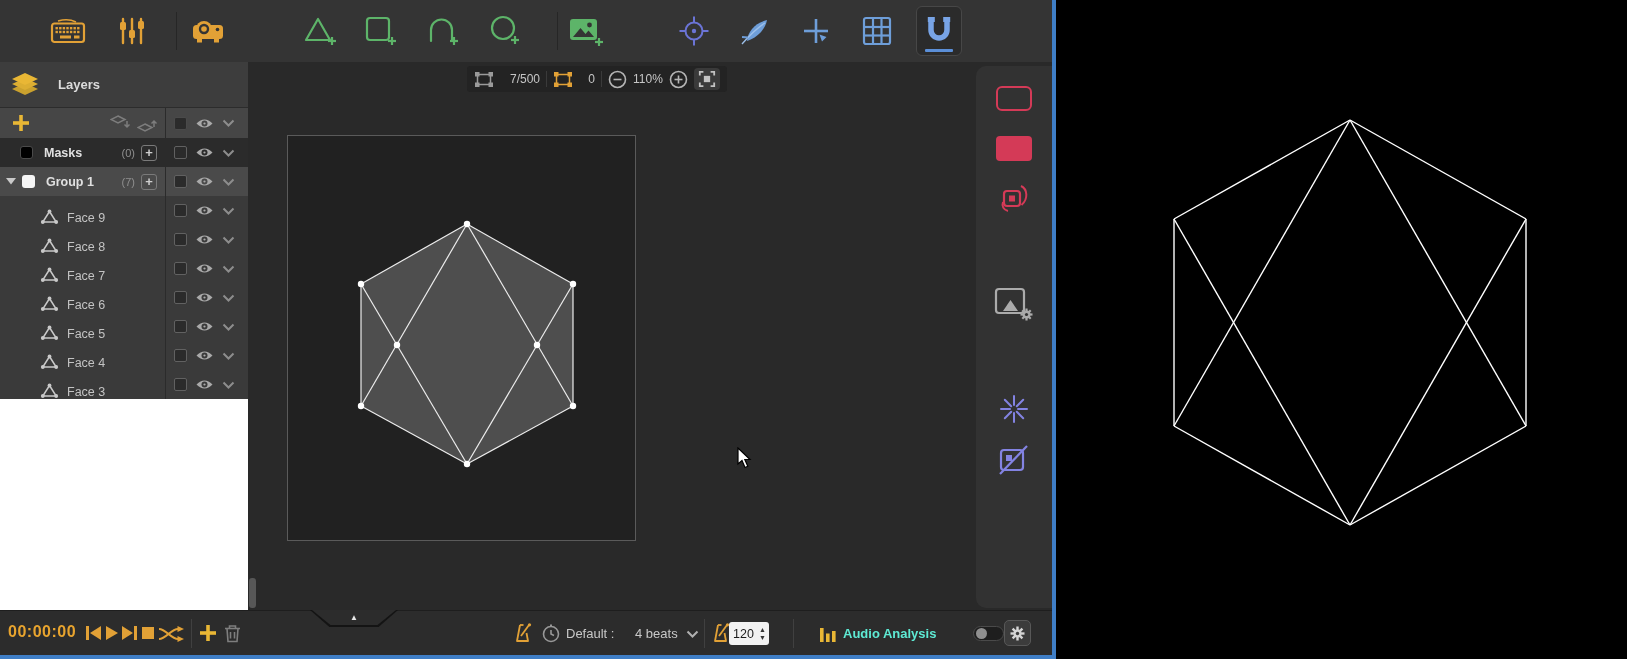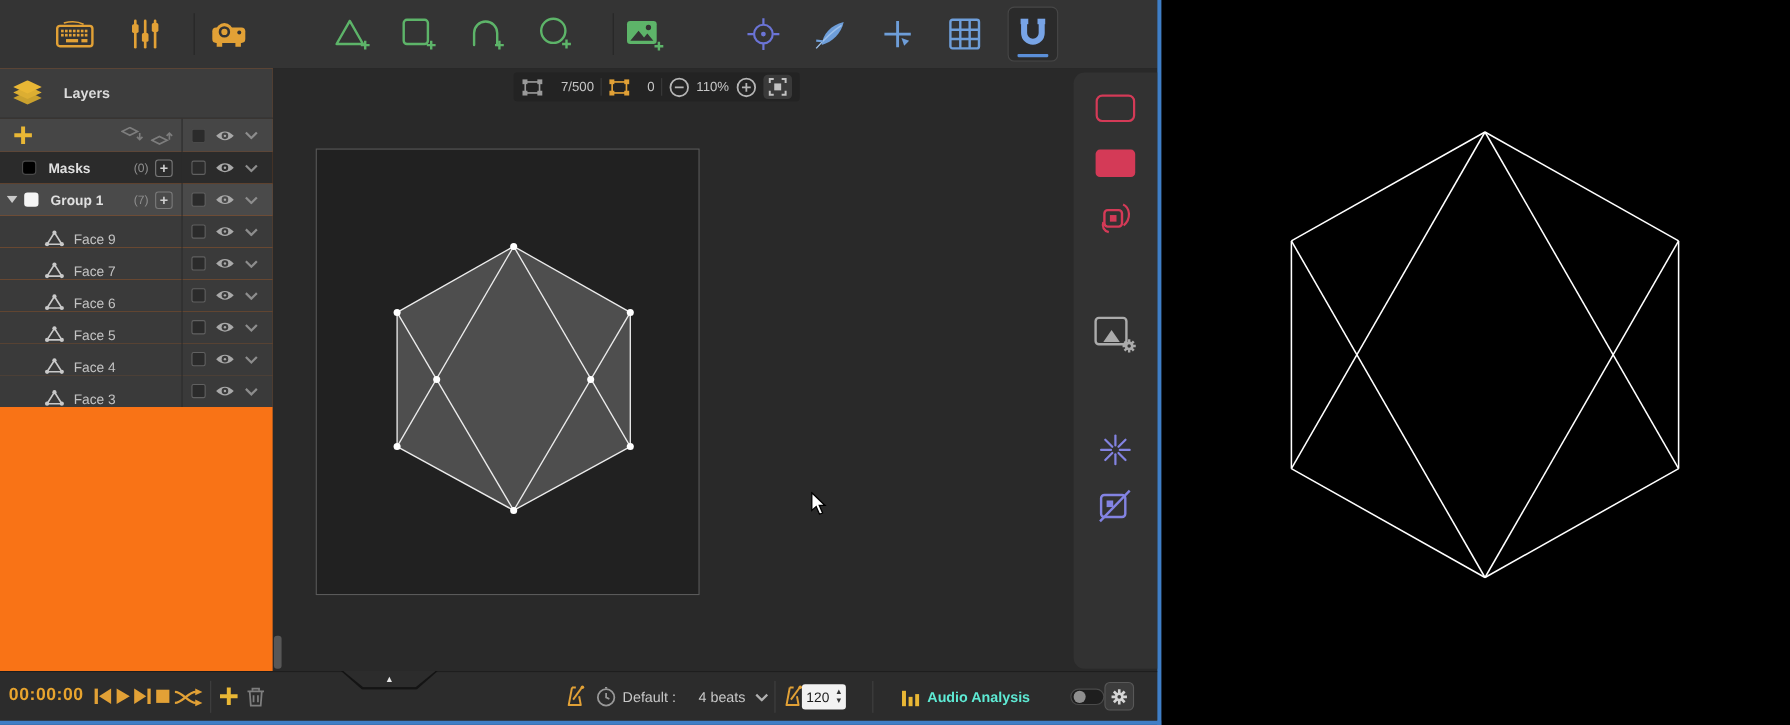--- a/index.html
+++ b/index.html
@@ -15,21 +15,21 @@
   #toolbar { position:absolute; left:0; top:0; width:1052px; height:62px; background:#343434; }
   .tsep { position:absolute; top:12px; width:1px; height:38px; background:#262626; }
   .tool { position:absolute; display:flex; align-items:center; justify-content:center; }
   .tool-active { position:absolute; left:916px; top:6px; width:46px; height:50px;
                  background:#2b2b2b; border:1px solid #474747; border-radius:6px;
                  display:flex; align-items:center; justify-content:center; }
   .tool-underline { position:absolute; bottom:3px; left:8px; width:28px; height:3px;
                     background:#5b8fd8; border-radius:1px; }
 
   
-  #layers-panel { position:absolute; left:0; top:62px; width:248px; height:548px; background:#f97316; }
+  #layers-panel { position:absolute; left:0; top:62px; width:248px; height:548px; background:#ffffff; }
   .lrow { display:flex; align-items:center; }
   #layers-header { height:46px; background:#3d3d3d; border-bottom:1px solid #2c2c2c; }
   #layers-title { margin-left:20px; font-size:13px; font-weight:bold; color:#dcdcdc; }
   #layers-ops { height:30px; background:#464646; }
   .row-ctrl { width:83px; align-self:stretch; display:flex; align-items:center; gap:8px;
               padding-left:8px; border-left:1px solid #2b2b2b; }
   .chk { width:13px; height:13px; background:#2b2b2b; border:1px solid #616161; border-radius:2px; }
   .chk.dim { border-color:#4a4a4a; }
   .row-masks { height:29px; background:#2b2b2b; }
   .row-group { height:29px; background:#4a4a4a; }
@@ -353,20 +353,40 @@
               </svg>
             </div>
           </div>
           <div class="face-row">
             <svg class="tri-ic" width="19" height="17" viewBox="0 0 19 17">
               <polygon points="9.5,3.5 2.8,14 16.2,14" fill="none" stroke="#c9c9c9" stroke-width="1.5"></polygon>
               <circle cx="9.5" cy="3.5" r="1.9" fill="#c9c9c9"></circle>
               <circle cx="2.8" cy="14" r="1.9" fill="#c9c9c9"></circle>
               <circle cx="16.2" cy="14" r="1.9" fill="#c9c9c9"></circle>
             </svg>
+            <span class="face-lbl">Face 8</span>
+            <div class="row-ctrl">
+              <div class="chk"></div>
+              <svg width="19" height="13" viewBox="0 0 19 13">
+                <path d="M1.5,6.5 Q9.5,-1.5 17.5,6.5 Q9.5,14.5 1.5,6.5 Z" fill="#a9a9a9"></path>
+                <circle cx="9.5" cy="6.5" r="3" fill="#3a3a3a"></circle>
+                <circle cx="9.5" cy="6.5" r="1.1" fill="#a9a9a9"></circle>
+              </svg>
+              <svg width="13" height="8" viewBox="0 0 13 8">
+                <polyline points="1.5,1.5 6.5,6.5 11.5,1.5" fill="none" stroke="#8d8d8d" stroke-width="2"></polyline>
+              </svg>
+            </div>
+          </div>
+          <div class="face-row">
+            <svg class="tri-ic" width="19" height="17" viewBox="0 0 19 17">
+              <polygon points="9.5,3.5 2.8,14 16.2,14" fill="none" stroke="#c9c9c9" stroke-width="1.5"></polygon>
+              <circle cx="9.5" cy="3.5" r="1.9" fill="#c9c9c9"></circle>
+              <circle cx="2.8" cy="14" r="1.9" fill="#c9c9c9"></circle>
+              <circle cx="16.2" cy="14" r="1.9" fill="#c9c9c9"></circle>
+            </svg>
             <span class="face-lbl">Face 7</span>
             <div class="row-ctrl">
               <div class="chk"></div>
               <svg width="19" height="13" viewBox="0 0 19 13">
                 <path d="M1.5,6.5 Q9.5,-1.5 17.5,6.5 Q9.5,14.5 1.5,6.5 Z" fill="#a9a9a9"></path>
                 <circle cx="9.5" cy="6.5" r="3" fill="#3a3a3a"></circle>
                 <circle cx="9.5" cy="6.5" r="1.1" fill="#a9a9a9"></circle>
               </svg>
               <svg width="13" height="8" viewBox="0 0 13 8">
                 <polyline points="1.5,1.5 6.5,6.5 11.5,1.5" fill="none" stroke="#8d8d8d" stroke-width="2"></polyline>

